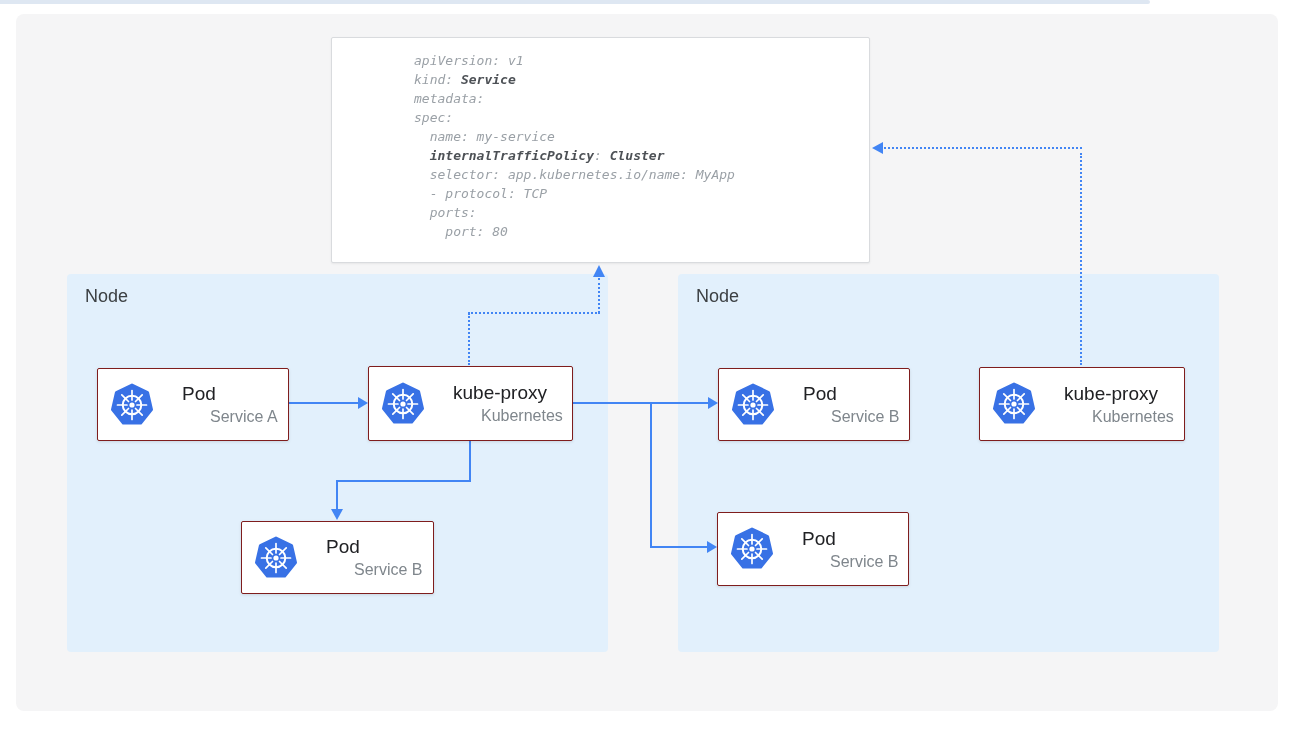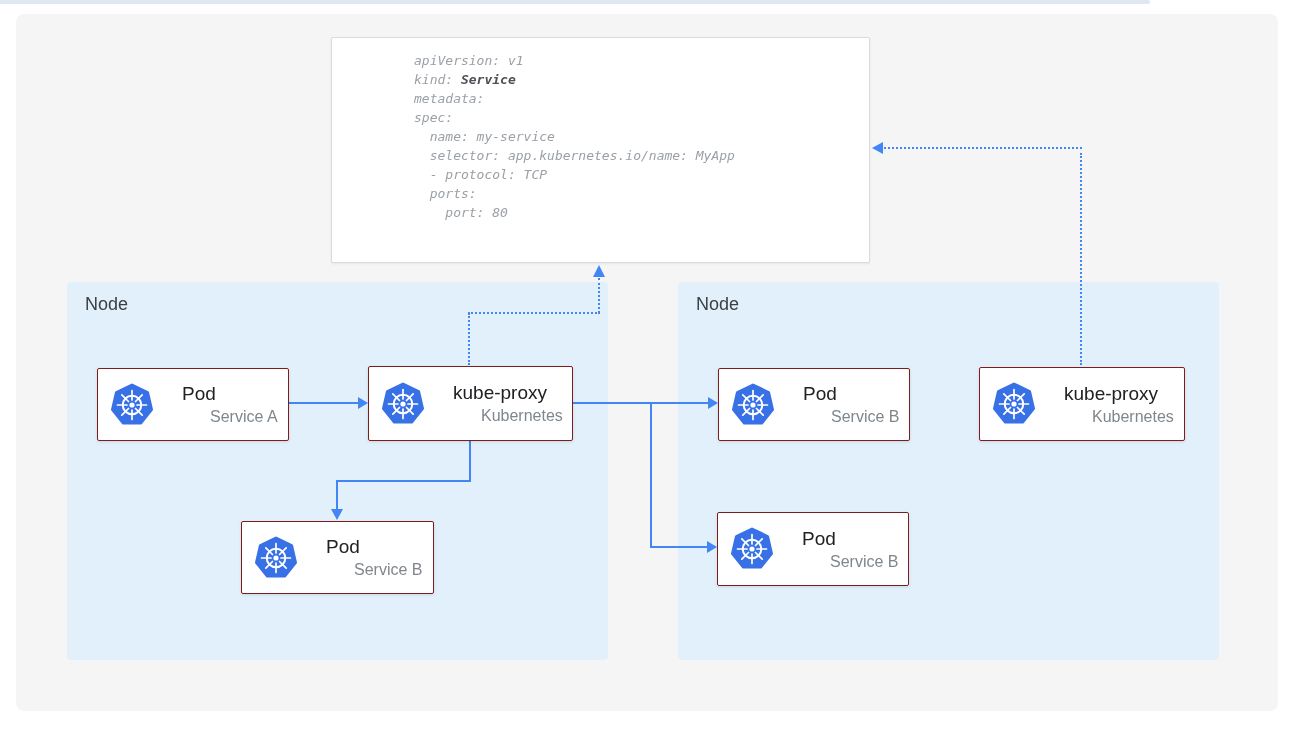--- a/index.html
+++ b/index.html
@@ -15,21 +15,21 @@
 
   
   .yaml-card { position: absolute; left: 331px; top: 37px; width: 539px; height: 226px;
     background: #ffffff; border: 1px solid #d9dbde; border-radius: 2px;
     box-shadow: 0 1px 2px rgba(60,64,67,.08); padding: 13px 0 0 82px; }
   .cl { white-space: pre; font-family: "DejaVu Sans Mono", "Liberation Mono", monospace;
     font-style: italic; font-size: 13px; line-height: 19px; color: #9aa0a6; }
   .cl .b { font-weight: bold; color: #4d5156; }
 
   
-  .node { position: absolute; background: #e2f0fc; border-radius: 4px; width: 541px; height: 378px; top: 282px; }
+  .node { position: absolute; background: #e2f0fc; border-radius: 4px; width: 541px; height: 378px; top: 274px; }
   .node-label { position: absolute; left: 18px; top: 12px; font-size: 18px; color: #3c4043; }
 
   
   .card { position: absolute; background: #ffffff; border: 1px solid #7f1d1d;
     border-radius: 2px; box-shadow: 0 1px 3px rgba(60,64,67,.15); display: flex; align-items: center; }
   .k8s-icon { width: 44px; height: 44px; margin-left: 12px; flex: 0 0 auto; }
   .card-text { margin-left: 28px; }
   .card-title { font-size: 19px; color: #202124; line-height: 24px; }
   .card-sub { font-size: 16px; color: #7f868c; line-height: 21px; margin-left: 28px; }
 
@@ -70,20 +70,21 @@
 <div id="stage">
   <div class="top-bar"></div>
   <div class="panel"></div>
 
   <div class="yaml-card">
     <div class="cl"><span>apiVersion: v1</span></div>
     <div class="cl"><span>kind: </span><span class="b">Service</span></div>
     <div class="cl"><span>metadata:</span></div>
     <div class="cl"><span>spec:</span></div>
     <div class="cl"><span>  name: my-service</span></div>
+    <div class="cl"><span class="b">  internalTrafficPolicy</span><span>: </span><span class="b">Cluster</span></div>
     <div class="cl"><span>  selector: app.kubernetes.io/name: MyApp</span></div>
     <div class="cl"><span>  - protocol: TCP</span></div>
     <div class="cl"><span>  ports:</span></div>
     <div class="cl"><span>    port: 80</span></div>
   </div>
 
   <div class="node" style="left:67px">
     <div class="node-label">Node</div>
   </div>
 

